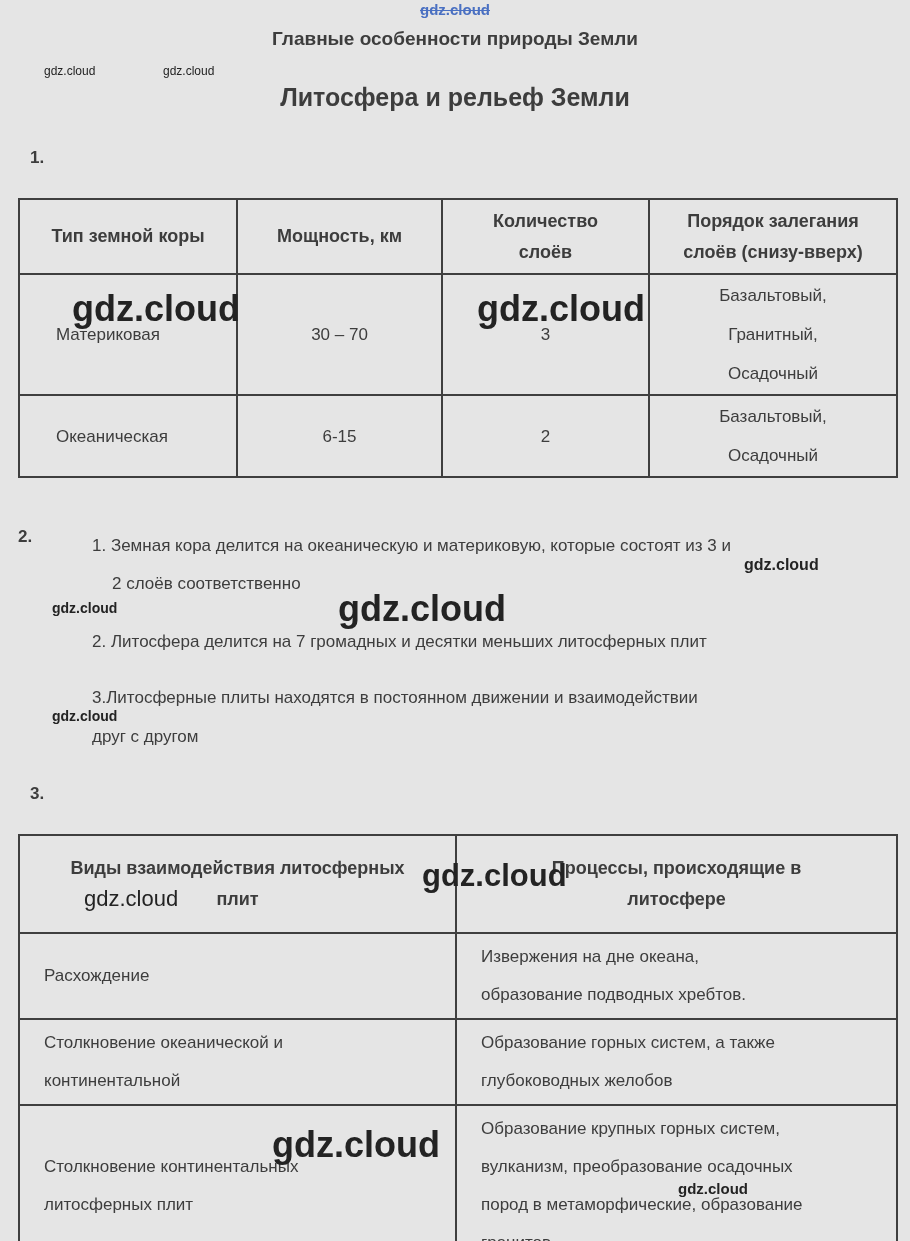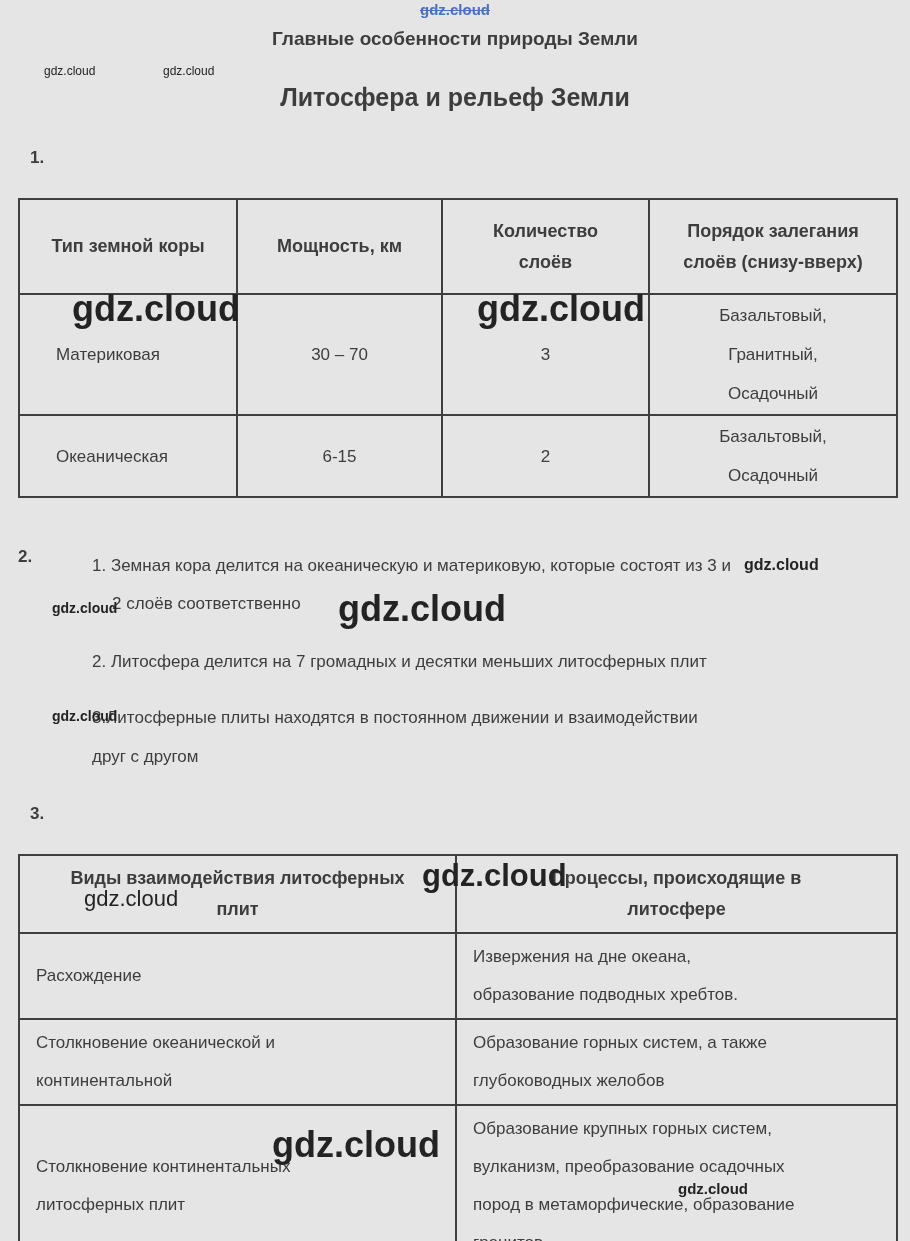--- a/index.html
+++ b/index.html
@@ -27,31 +27,31 @@
     vertical-align:middle; line-height:1.7; white-space:pre-line;
     padding:2px 6px;
   }
   td { font-size:17px; vertical-align:middle;margin-top:34px; }
   .pre { white-space:pre-line; }
   .cell-center { text-align:center; }
   .pl36 { text-align:left; padding-left:36px; }
   .pl10 { text-align:left; padding-left:10px; }
 
   #table1 { margin-top:30px; width:878px; }
-  #table1 thead tr { height:95px; }
+  #table1 thead tr { height:75px; }
   #table1 tbody tr:nth-child(1) { height:120px; }
   #table1 tbody tr:nth-child(2) { height:77px; }
   #table1 td { line-height:39px; }
 
   #table2 { margin-top:30px; width:878px; }
-  #table2 thead tr { height:78px; }
+  #table2 thead tr { height:98px; }
   #table2 tbody tr:nth-child(1) { height:82px; }
   #table2 tbody tr:nth-child(2) { height:82px; }
   #table2 tbody tr:nth-child(3) { height:142px; }
-  #table2 td { line-height:38px; padding:4px 16px; }
+  #table2 td { line-height:38px; padding:4px 24px; }
 
   
   #sec2 { position:relative; margin:49px 0 0 18px; padding-left:34px; font-size:17px; }
   #sec2 .num { position:absolute; left:0; top:0; font-weight:700; }
   .s2line { line-height:38px;margin-left:40px; }
   .indent { padding-left:20px; }
   .mt20 { margin-top:20px; }
   .mt18 { margin-top:18px; }
   .mt1  { margin-top:1px; }
 

